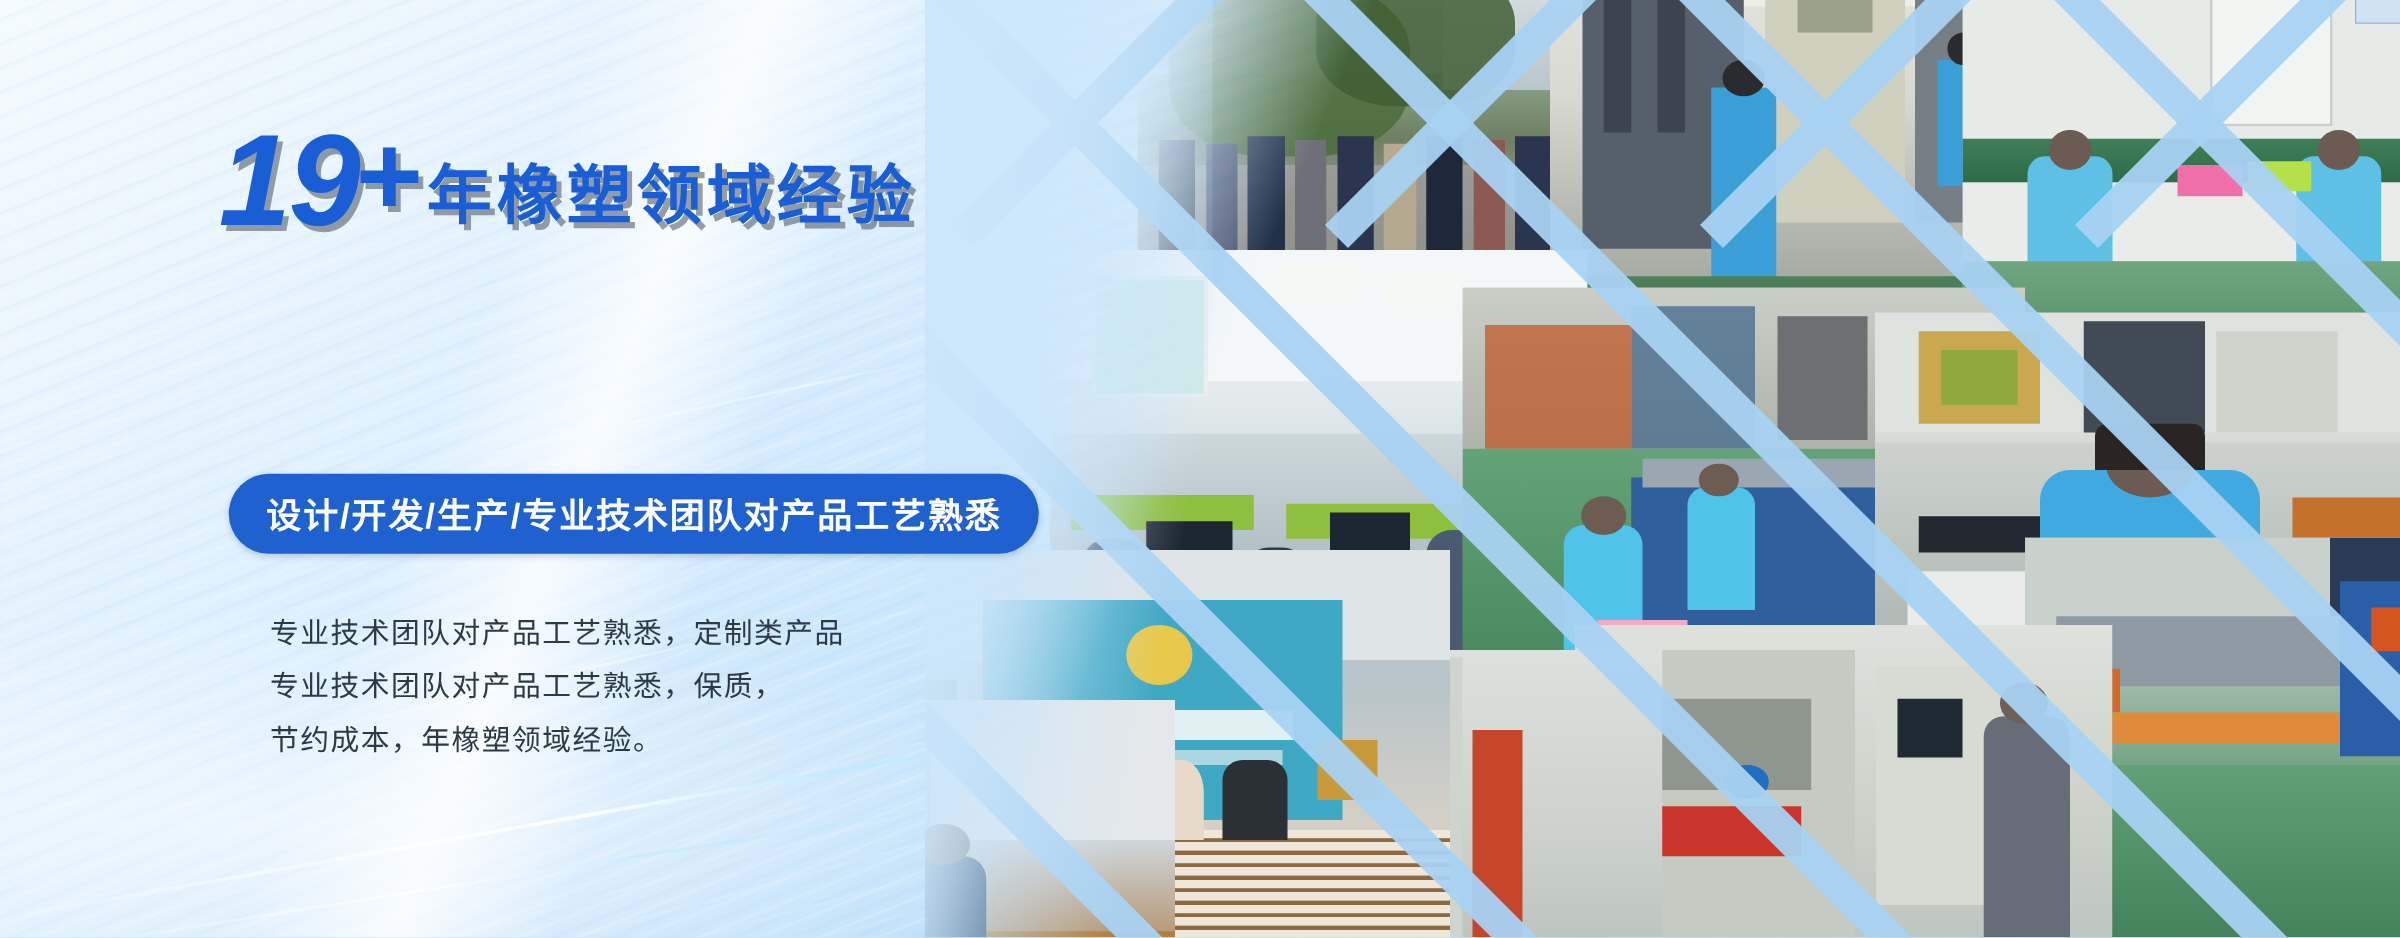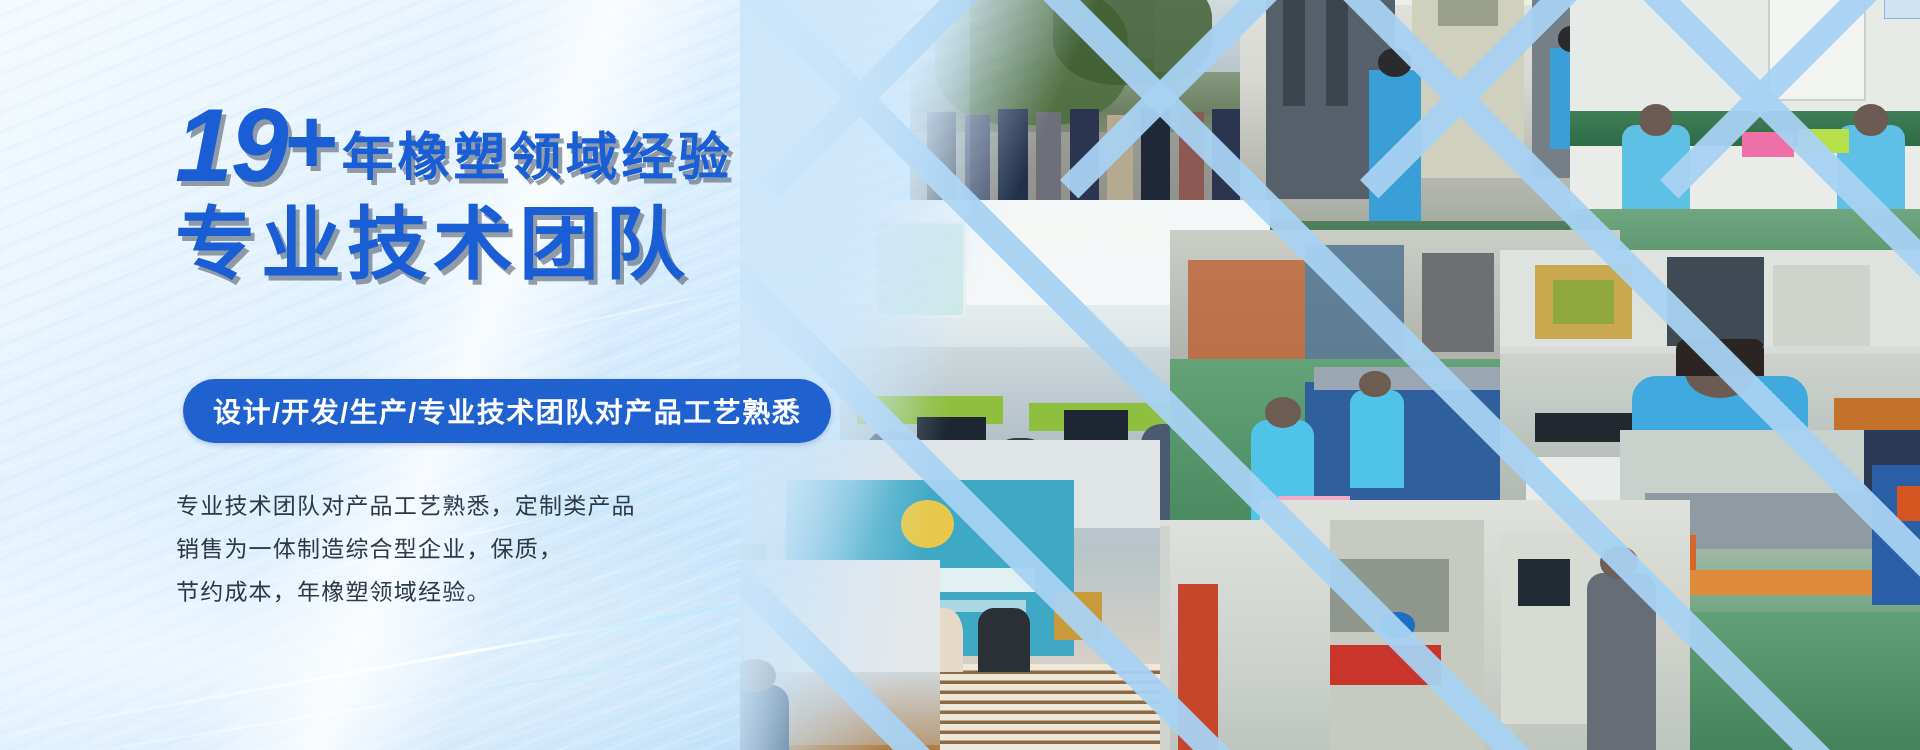--- a/index.html
+++ b/index.html
@@ -109,21 +109,21 @@
     background:#1f62cf;color:#ffffff;border-radius:40px;
     padding:11px 30px 13px 30px;
     font-size:28px;font-weight:bold;letter-spacing:1.5px;white-space:nowrap;
     box-shadow:0 2px 5px rgba(30,70,140,.25);
   }
 
   .para{
     position:absolute;left:176px;top:485px;width:560px;
     color:#2b3a46;font-size:23px;line-height:43px;letter-spacing:1.2px;
   }
-  .para div{white-space:nowrap;}
+  .para div{white-space:nowrap;margin-left:40px;}
 </style>
 </head>
 <body>
 
 <div class="banner">
 
   <div class="tex"></div>
   <div class="tex2"></div>
   <div class="sweep"></div>
   <div class="glow"></div>
@@ -330,26 +330,25 @@
 
     <div class="fade-left"></div>
   </div>
 
   <div class="content">
 
     <div class="headline">
       <span class="hl-row">
         <span class="hl-num">19</span><span class="hl-plus">+</span><span class="hl-cn">年橡塑领域经验</span>
       </span>
-      <span class="hl-row2">专业技术团队</span>
     </div>
 
     <div class="pill">设计/开发/生产/专业技术团队对产品工艺熟悉</div>
 
     <div class="para">
       <div>专业技术团队对产品工艺熟悉，定制类产品</div>
-      <div>销售为一体制造综合型企业，保质，</div>
+      <div>专业技术团队对产品工艺熟悉，保质，</div>
       <div>节约成本，年橡塑领域经验。</div>
     </div>
 
   </div>
 
 </div>
 
 </body></html>

